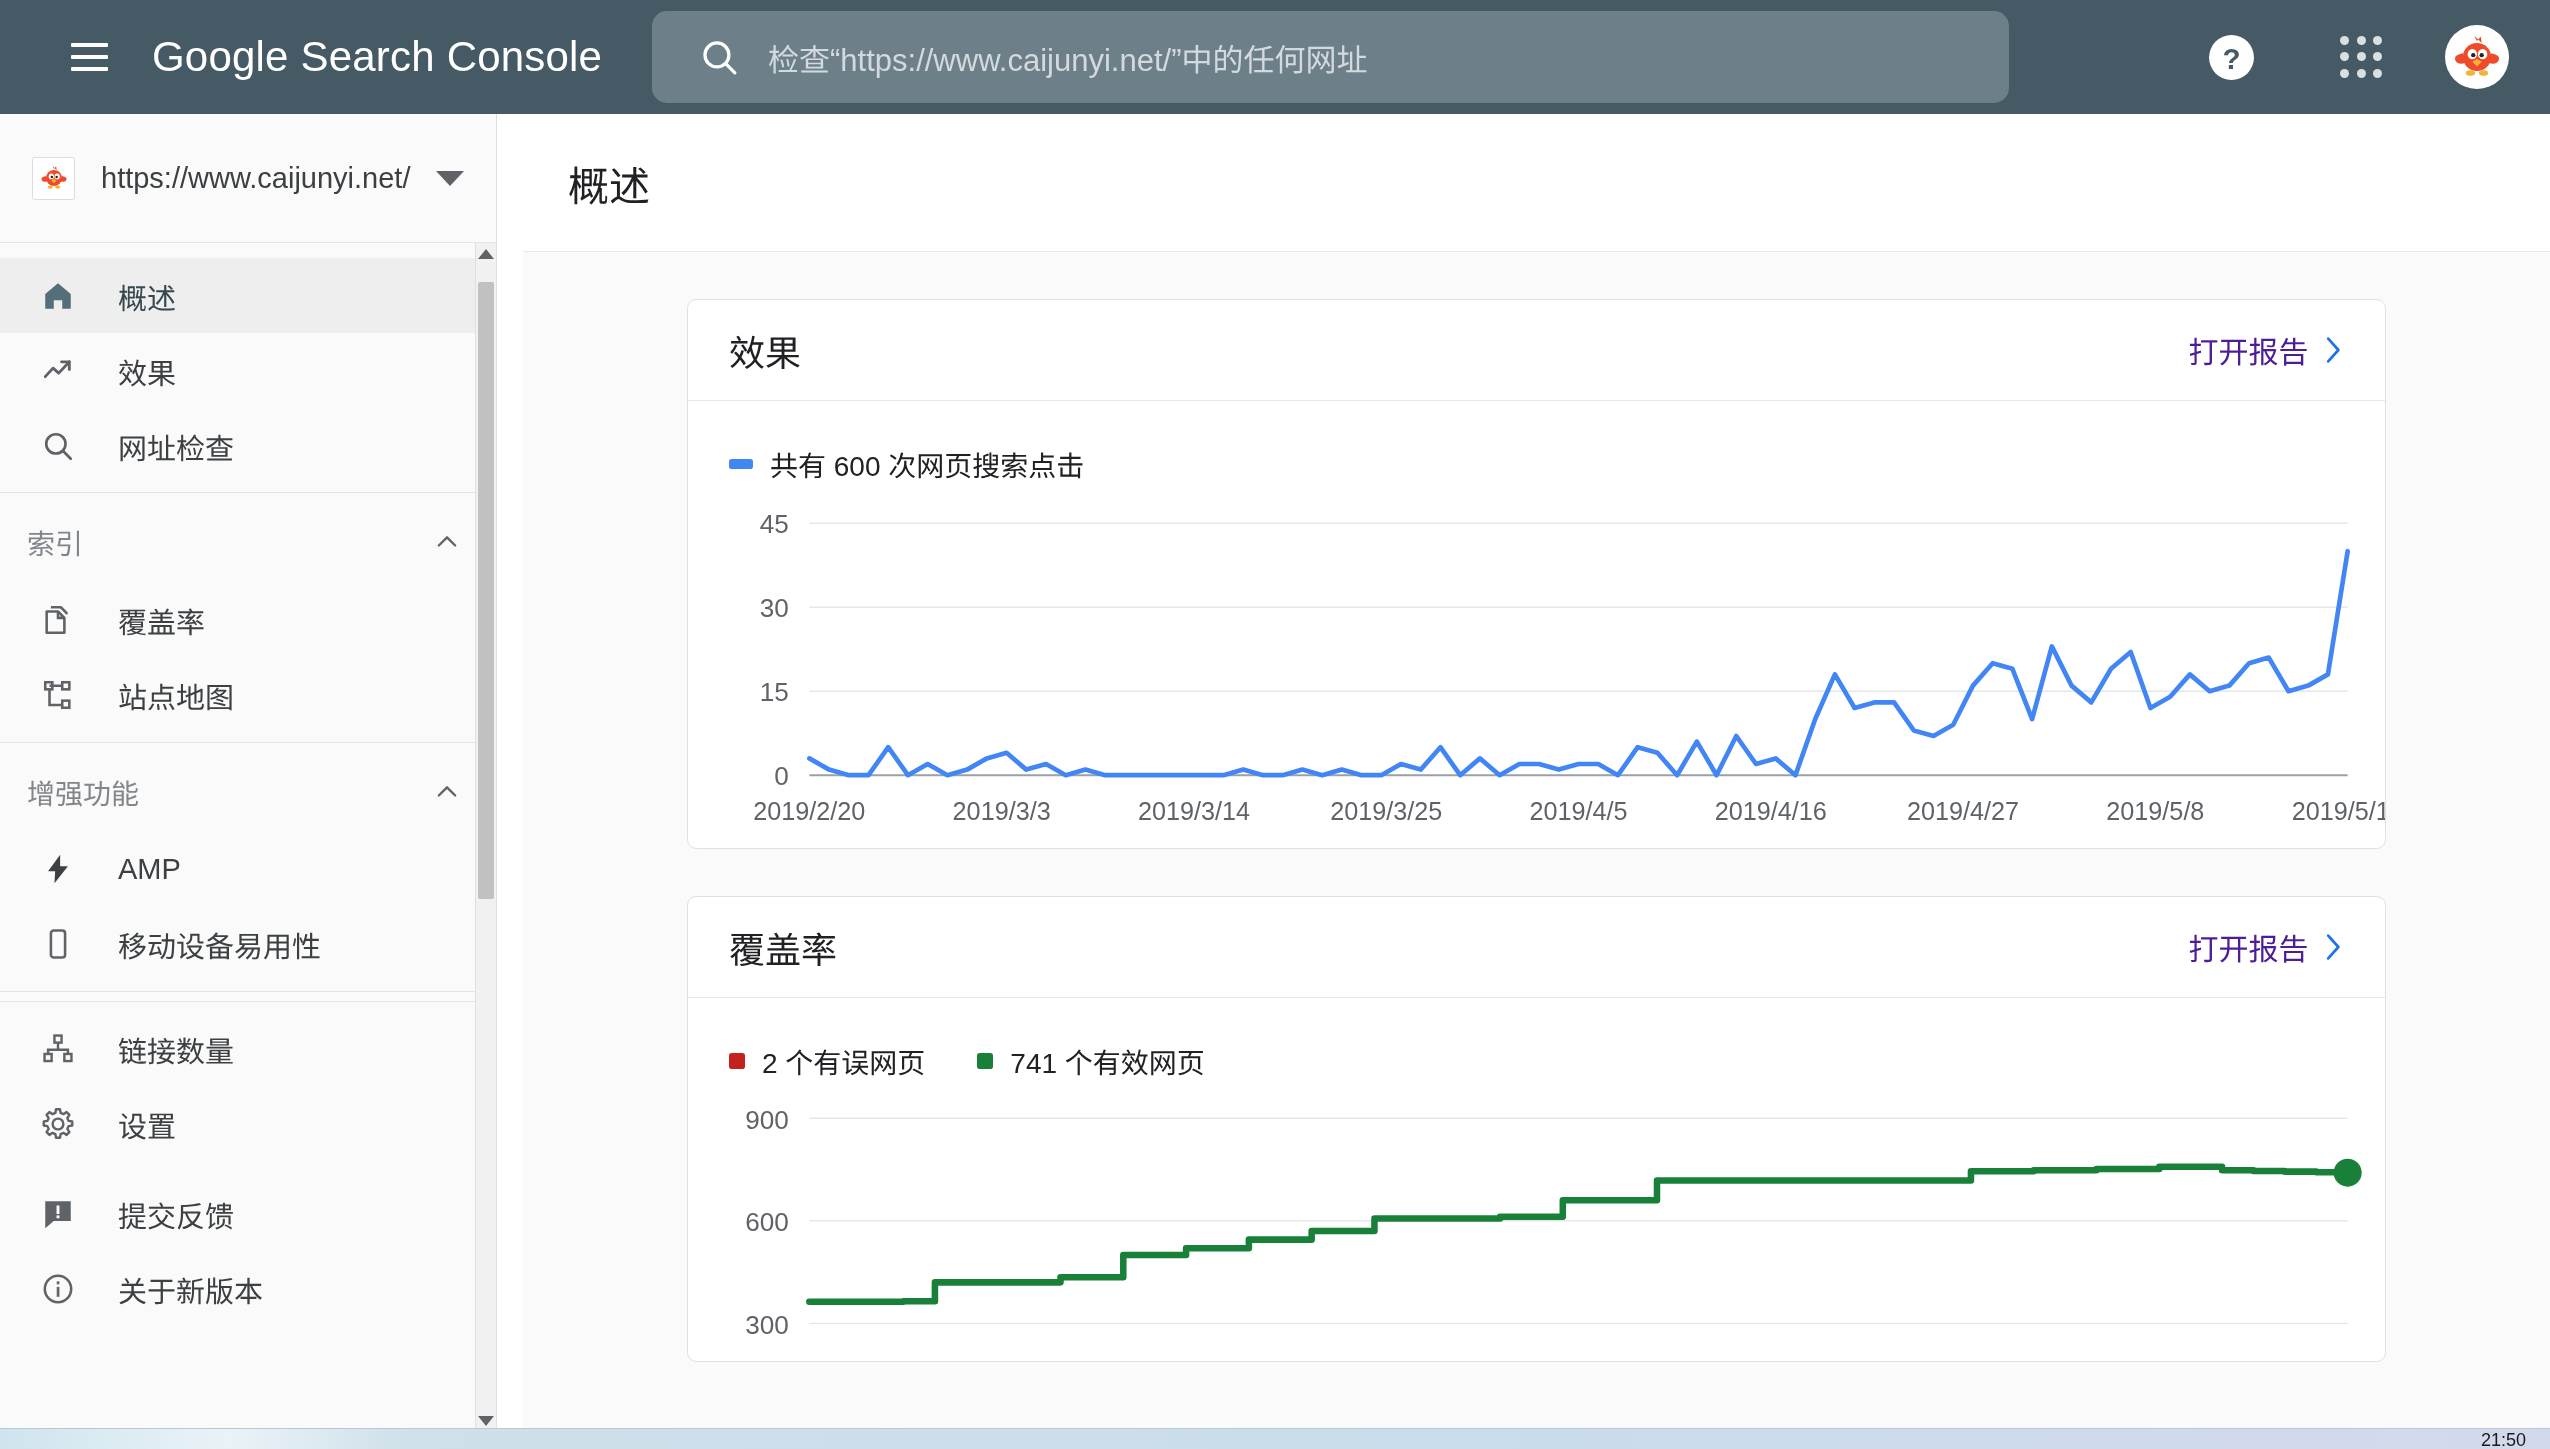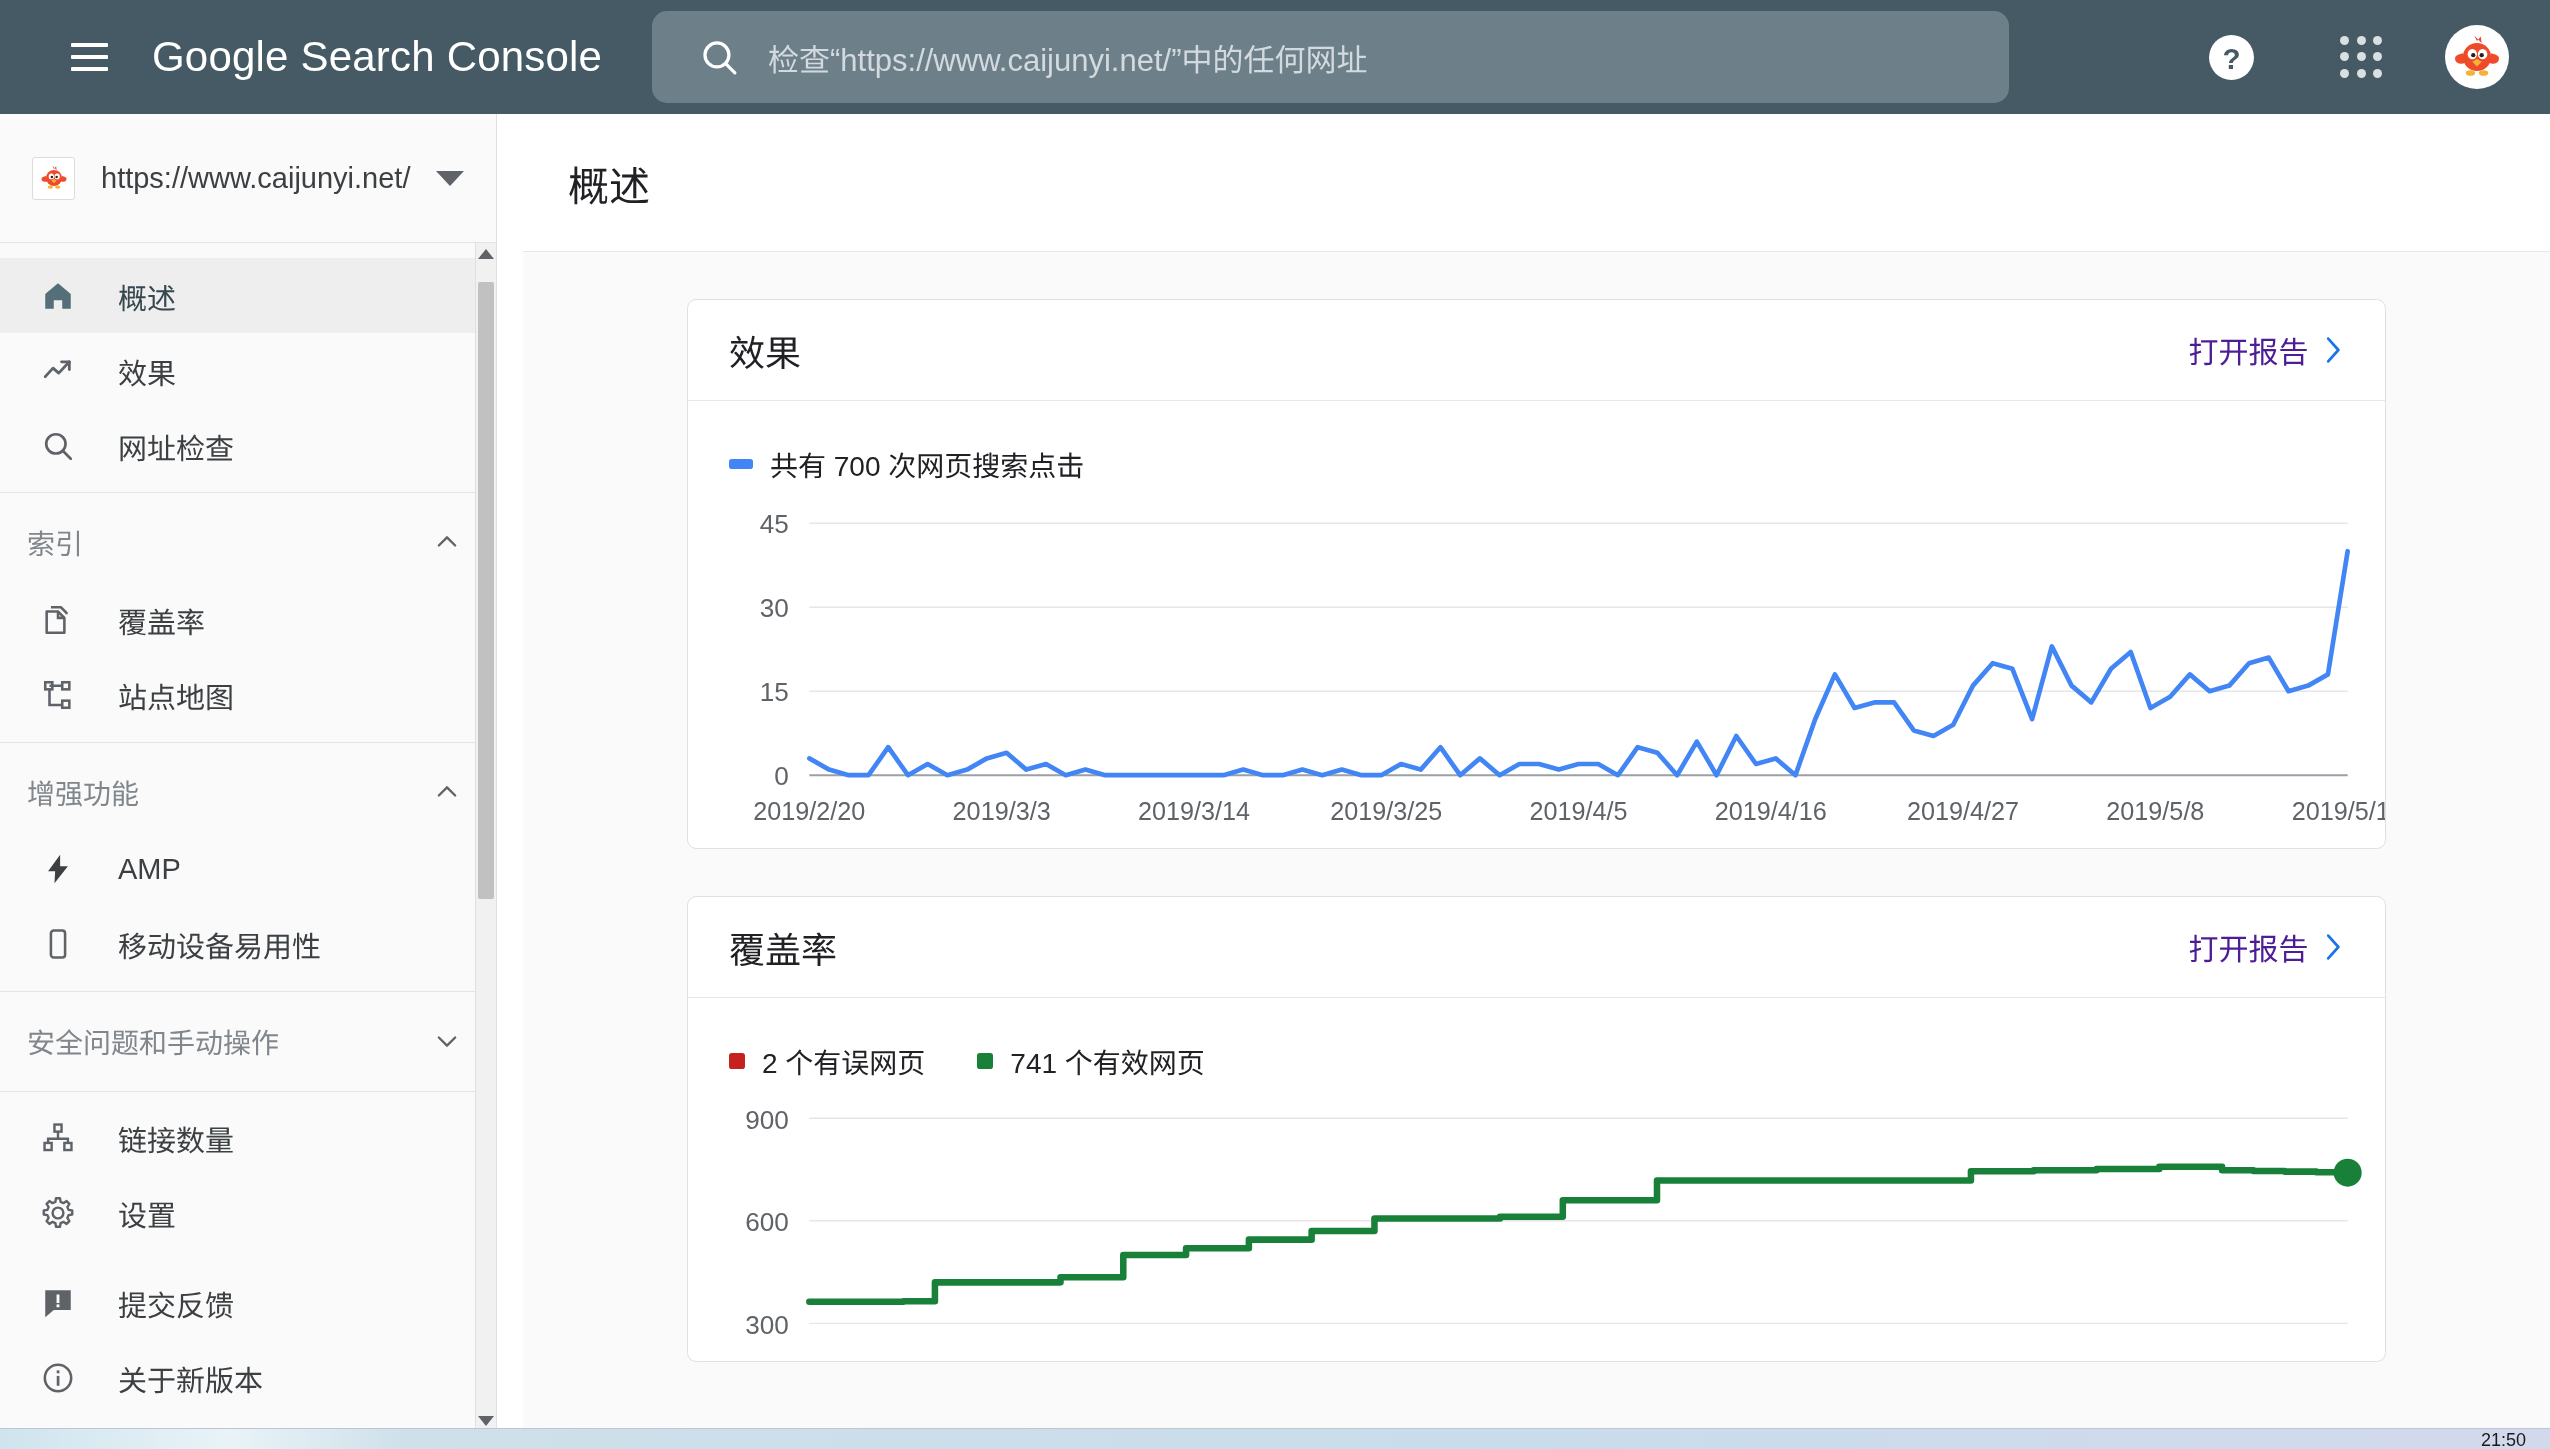--- a/index.html
+++ b/index.html
@@ -310,26 +310,20 @@
           <span class="nav-ico">
             <svg viewBox="0 0 24 24" width="34" height="34">
               <rect x="7" y="2.5" width="10" height="19" rx="2" fill="none" stroke="#5f6368" stroke-width="1.8"></rect>
             </svg>
           </span>
           <span class="nav-label">移动设备易用性</span>
         </div>
 
         <div class="nav-sep"></div>
 
-        <div class="nav-group">
-          <span class="gl">安全问题和手动操作</span>
-          <svg class="chev" viewBox="0 0 24 24">
-            <polyline points="5,9 12,16 19,9" fill="none" stroke="#5f6368" stroke-width="2" stroke-linecap="round" stroke-linejoin="round"></polyline>
-          </svg>
-        </div>
 
         <div class="nav-sep"></div>
 
         <div class="nav-item">
           <span class="nav-ico">
             <svg viewBox="0 0 24 24" width="34" height="34">
               <rect x="9.5" y="2.5" width="5" height="5" fill="none" stroke="#5f6368" stroke-width="1.7"></rect>
               <rect x="2.5" y="15.5" width="5" height="5" fill="none" stroke="#5f6368" stroke-width="1.7"></rect>
               <rect x="16.5" y="15.5" width="5" height="5" fill="none" stroke="#5f6368" stroke-width="1.7"></rect>
               <path d="M12 7.5 v5 M5 15.5 v-3 h14 v3" fill="none" stroke="#5f6368" stroke-width="1.7"></path>
@@ -398,21 +392,21 @@
           <span>打开报告</span>
           <svg class="chevr" viewBox="0 0 12 22">
             <polyline points="2,2 10,11 2,20" fill="none" stroke="#1a73e8" stroke-width="2.1" stroke-linecap="round" stroke-linejoin="round"></polyline>
           </svg>
         </div>
       </div>
 
       <div class="legend-row">
         <div class="legend">
           <span class="sw" style="background:#4285F4"></span>
-          <span>共有 700 次网页搜索点击</span>
+          <span>共有 600 次网页搜索点击</span>
         </div>
       </div>
 
       <div class="plot" style="height:364px">
         <svg id="perf-svg" viewBox="0 0 1818 390" preserveAspectRatio="none">
             <line x1="130" y1="312" x2="1778" y2="312" stroke="#9aa0a6" stroke-width="2"></line>
             <text x="108" y="323" text-anchor="end" fill="#5f6368" font-size="28" font-family="Liberation Sans, sans-serif">0</text>
             <line x1="130" y1="222" x2="1778" y2="222" stroke="#e6e6e6" stroke-width="1.6"></line>
             <text x="108" y="233" text-anchor="end" fill="#5f6368" font-size="28" font-family="Liberation Sans, sans-serif">15</text>
             <line x1="130" y1="132" x2="1778" y2="132" stroke="#e6e6e6" stroke-width="1.6"></line>

